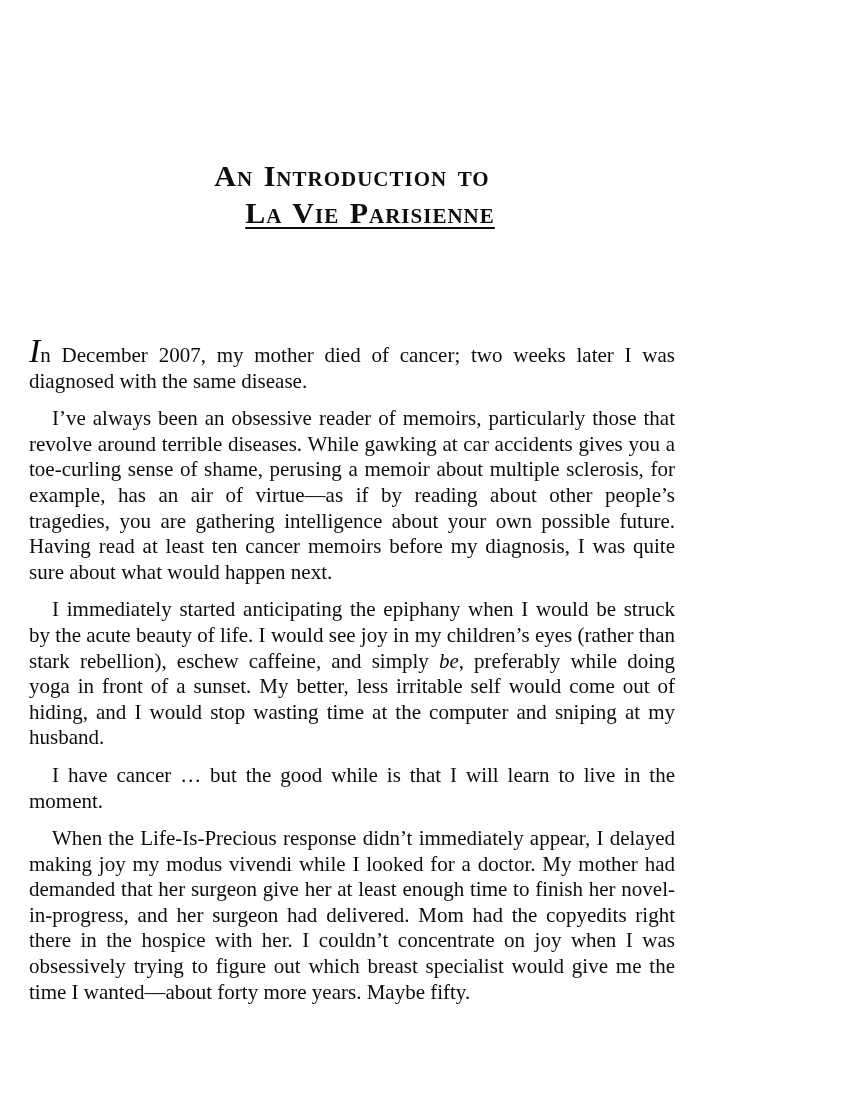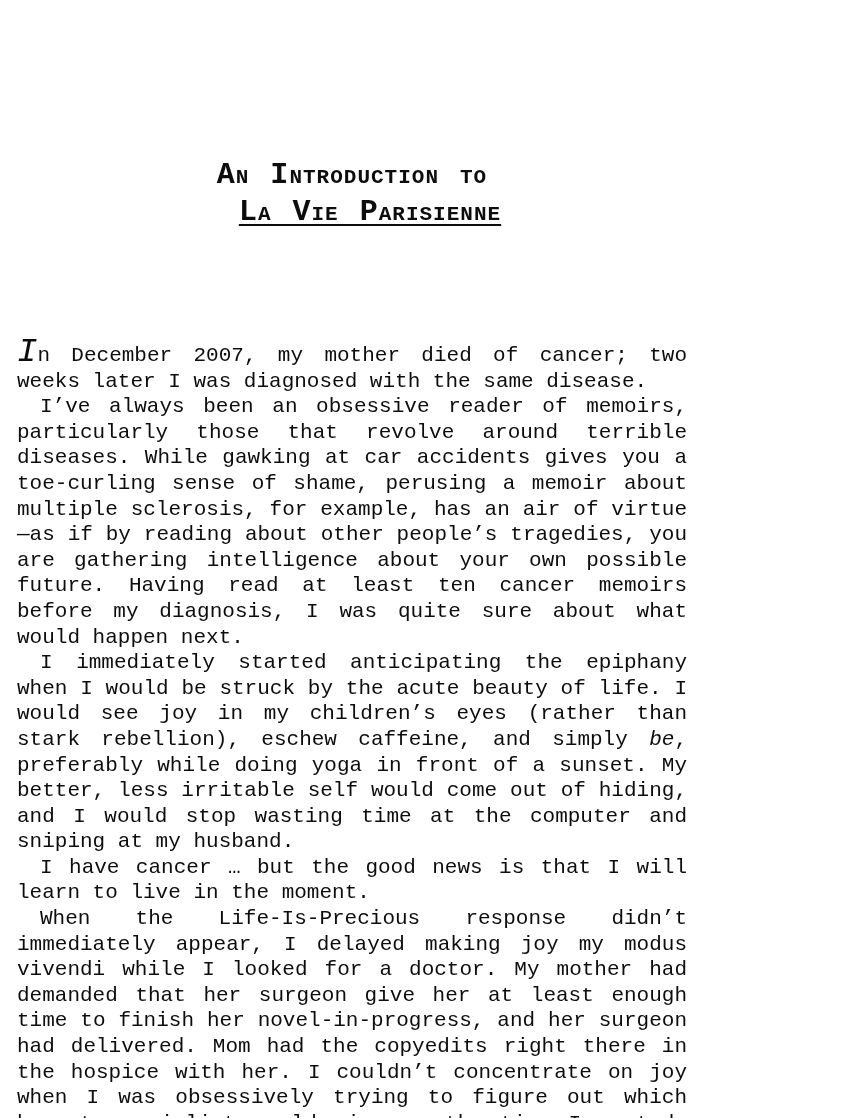--- a/index.html
+++ b/index.html
@@ -6,21 +6,21 @@
     margin: 0;
     padding: 0;
     background: #ffffff;
   }
   .page {
     position: relative;
     width: 704px;
     height: 1118px;
     background: #ffffff;
     color: #0d0d0d;
-    font-family: Liberation Mono, monospace;
+    font-family: Liberation Serif, serif;
     overflow: hidden;
   }
   .chapter-title {
     padding-top: 157px;
     text-align: center;
     font-weight: bold;
     font-variant: small-caps;
     font-size: 30px;
     line-height: 37px;
     letter-spacing: 1px;
@@ -34,21 +34,21 @@
   }
   .chapter-body {
     width: 670px;
     margin: 112px auto 0 auto;
     font-size: 21px;
     line-height: 25.6px;
     text-align: justify;
     text-justify: inter-word;
   }
   .para {
-    margin: 0;
+    margin: 12px;
     padding: 0;
   }
   .para.indent {
     text-indent: 23px;
   }
   .dropcap {
     font-style: italic;
     font-size: 34px;
     line-height: 0;
   }
@@ -67,20 +67,20 @@
   </header>
 
   <main class="chapter-body">
 
     <p class="para"><span class="dropcap">I</span><span>n December 2007, my mother died of cancer; two weeks later I was diagnosed with the same disease.</span></p>
 
     <p class="para indent">I’ve always been an obsessive reader of memoirs, particularly those that revolve around terrible diseases. While gawking at car accidents gives you a toe-curling sense of shame, perusing a memoir about multiple sclerosis, for example, has an air of virtue—as if by reading about other people’s tragedies, you are gathering intelligence about your own possible future. Having read at least ten cancer memoirs before my diagnosis, I was quite sure about what would happen next.</p>
 
     <p class="para indent"><span>I immediately started anticipating the epiphany when I would be struck by the acute beauty of life. I would see joy in my children’s eyes (rather than stark rebellion), eschew caffeine, and simply </span><em class="emph">be</em><span>, preferably while doing yoga in front of a sunset. My better, less irritable self would come out of hiding, and I would stop wasting time at the computer and sniping at my husband.</span></p>
 
-    <p class="para indent">I have cancer … but the good news is that I will learn to live in the moment.</p>
+    <p class="para indent">I have cancer … but the good while is that I will learn to live in the moment.</p>
 
 
     <p class="para indent">When the Life-Is-Precious response didn’t immediately appear, I delayed making joy my modus vivendi while I looked for a doctor. My mother had demanded that her surgeon give her at least enough time to finish her novel-in-progress, and her surgeon had delivered. Mom had the copyedits right there in the hospice with her. I couldn’t concentrate on joy when I was obsessively trying to figure out which breast specialist would give me the time I wanted—about forty more years. Maybe fifty.</p>
 
   </main>
 
 </div>
 
 </body></html>

